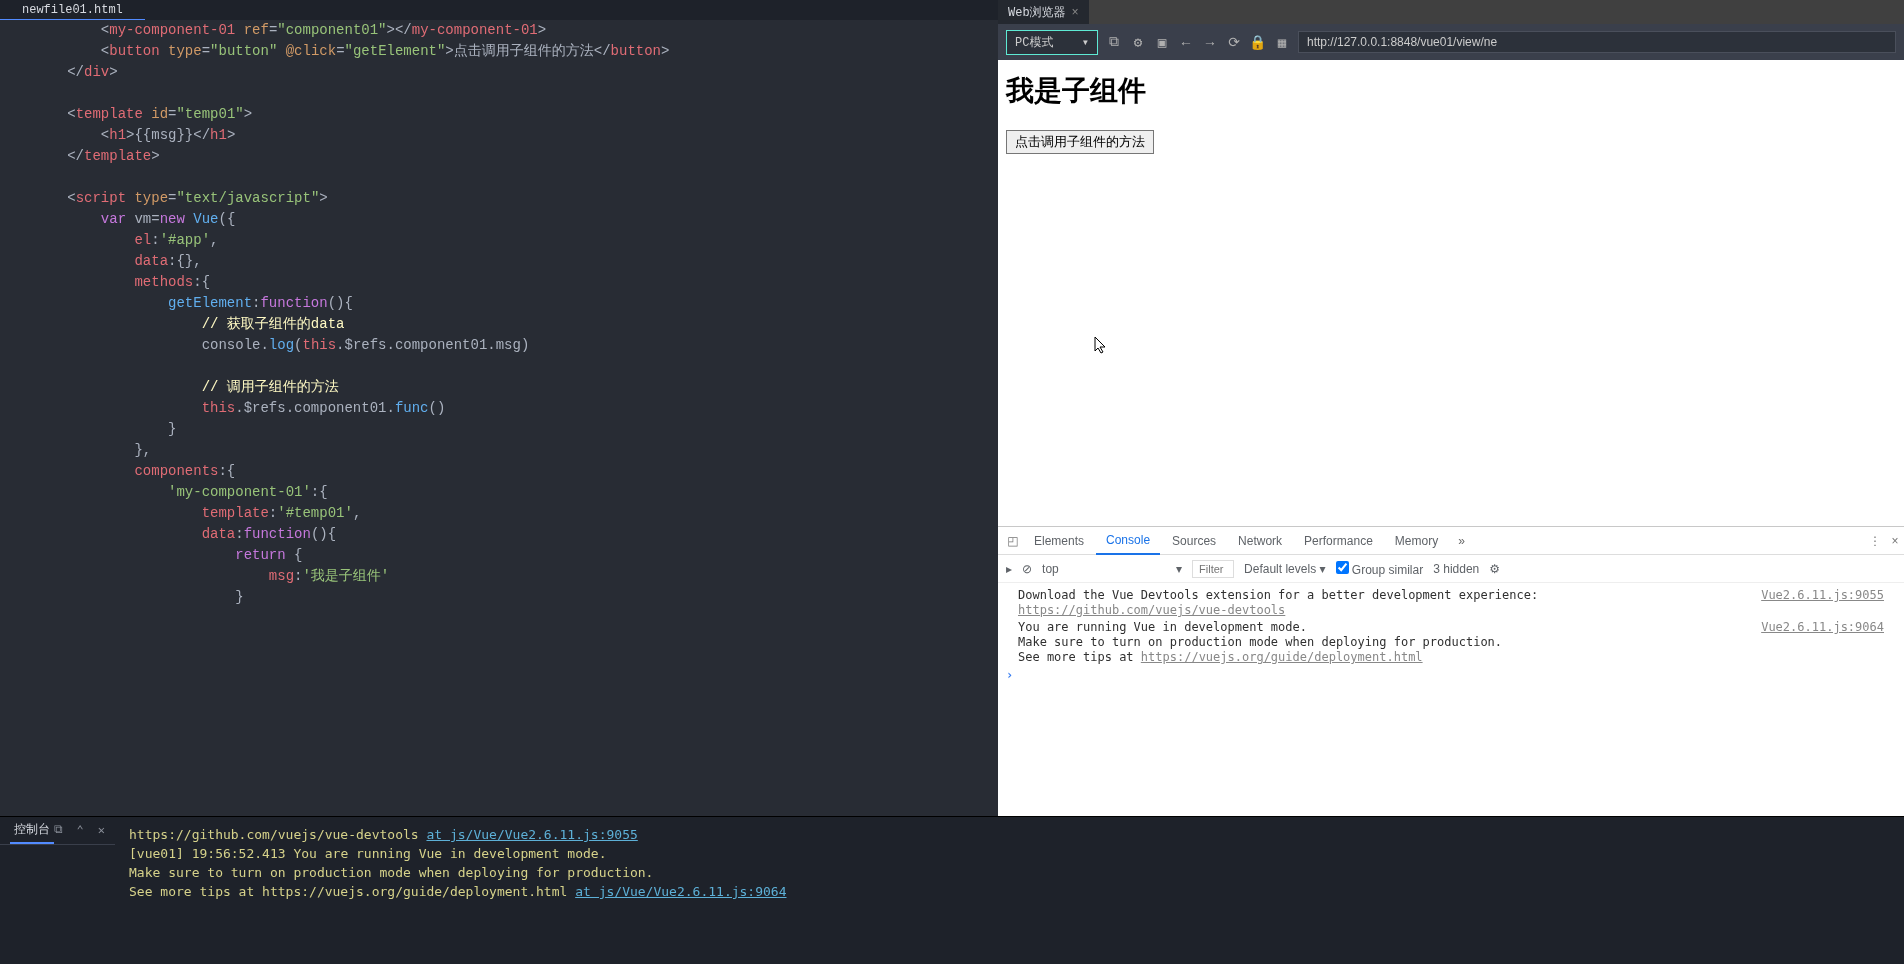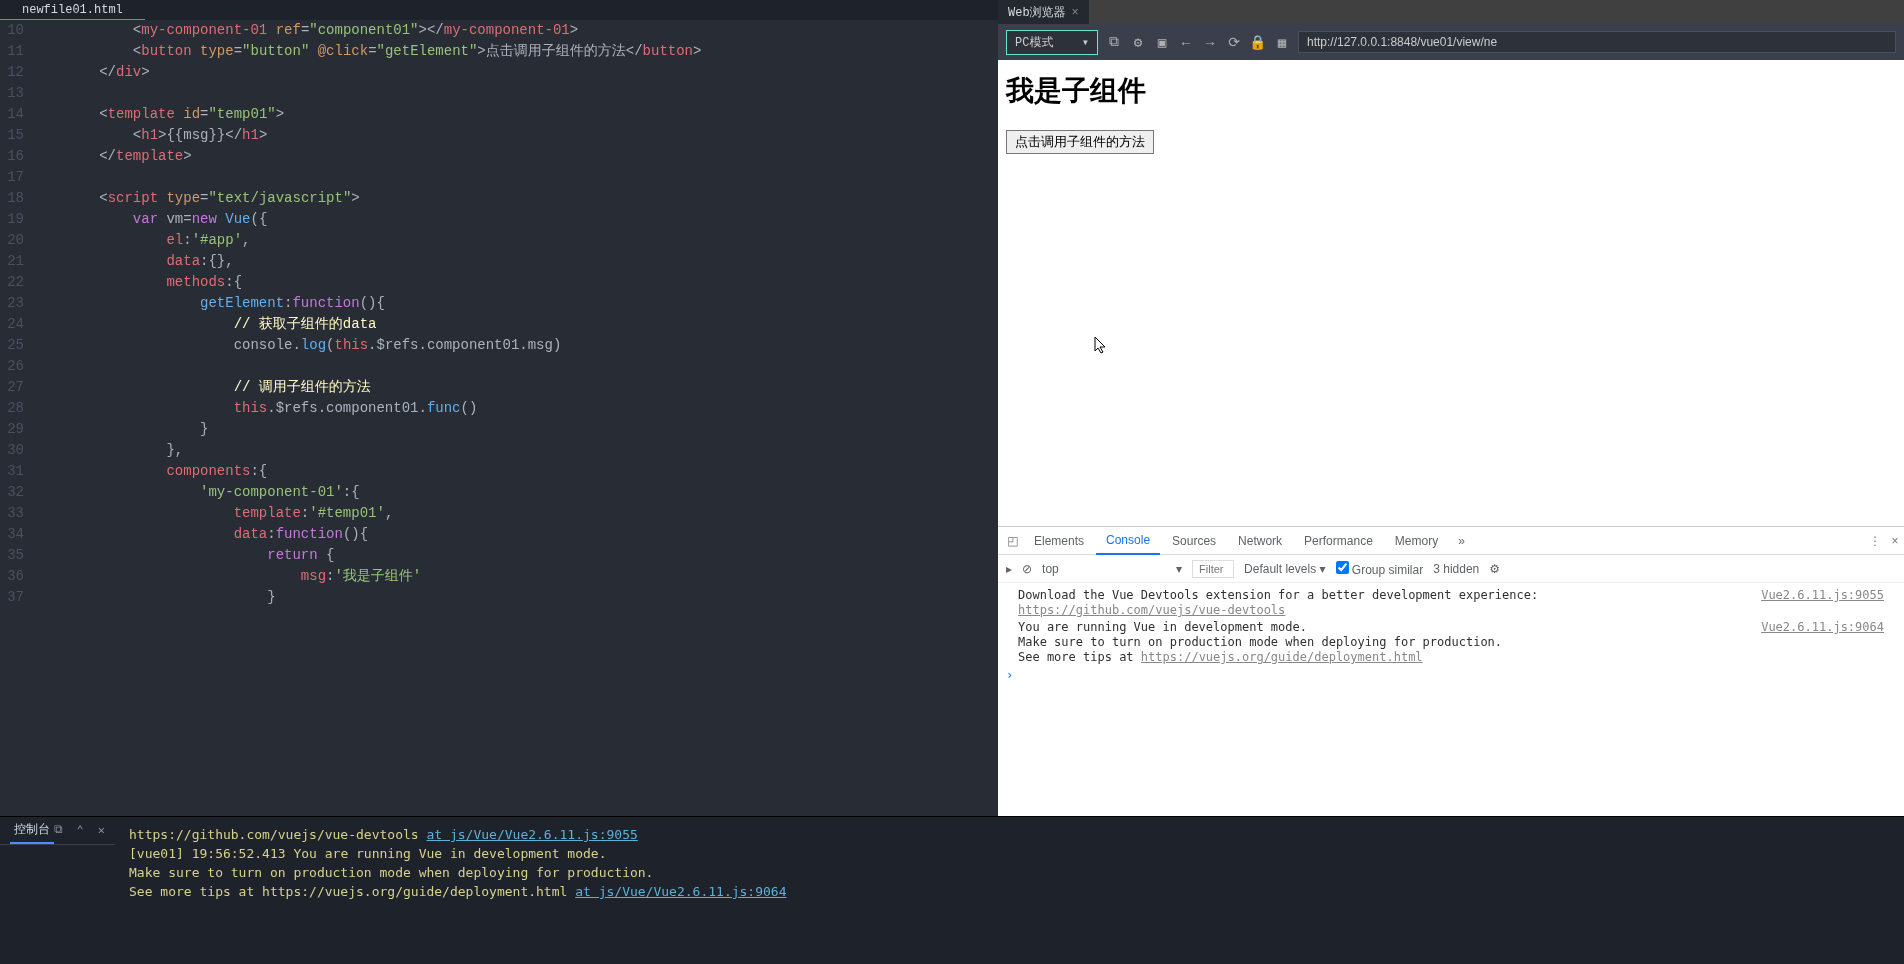--- a/index.html
+++ b/index.html
@@ -60,21 +60,20 @@
 </head>
 <body>
 
 <div class="main-row">
 
   <div class="editor-pane">
     <div class="editor-tabs">
       <div class="editor-tab">newfile01.html</div>
     </div>
     <div class="code-area">
-      <div class="gutter">10<br>11<br>12<br>13<br>14<br>15<br>16<br>17<br>18<br>19<br>20<br>21<br>22<br>23<br>24<br>25<br>26<br>27<br>28<br>29<br>30<br>31<br>32<br>33<br>34<br>35<br>36<br>37</div>
       <div class="code">            <span class="c-punc">&lt;</span><span class="c-tag">my-component-01</span> <span class="c-attr">ref</span><span class="c-punc">=</span><span class="c-strg">"component01"</span><span class="c-punc">&gt;&lt;/</span><span class="c-tag">my-component-01</span><span class="c-punc">&gt;</span>
             <span class="c-punc">&lt;</span><span class="c-tag">button</span> <span class="c-attr">type</span><span class="c-punc">=</span><span class="c-strg">"button"</span> <span class="c-attr">@click</span><span class="c-punc">=</span><span class="c-strg">"getElement"</span><span class="c-punc">&gt;</span><span class="c-txt">点击调用子组件的方法</span><span class="c-punc">&lt;/</span><span class="c-tag">button</span><span class="c-punc">&gt;</span>
         <span class="c-punc">&lt;/</span><span class="c-tag">div</span><span class="c-punc">&gt;</span>
 
         <span class="c-punc">&lt;</span><span class="c-tag">template</span> <span class="c-attr">id</span><span class="c-punc">=</span><span class="c-strg">"temp01"</span><span class="c-punc">&gt;</span>
             <span class="c-punc">&lt;</span><span class="c-tag">h1</span><span class="c-punc">&gt;</span><span class="c-txt">{{msg}}</span><span class="c-punc">&lt;/</span><span class="c-tag">h1</span><span class="c-punc">&gt;</span>
         <span class="c-punc">&lt;/</span><span class="c-tag">template</span><span class="c-punc">&gt;</span>
 
         <span class="c-punc">&lt;</span><span class="c-tag">script</span> <span class="c-attr">type</span><span class="c-punc">=</span><span class="c-strg">"text/javascript"</span><span class="c-punc">&gt;</span>
             <span class="c-kw">var</span> <span class="c-txt">vm</span><span class="c-punc">=</span><span class="c-kw">new</span> <span class="c-fn">Vue</span><span class="c-punc">({</span>

